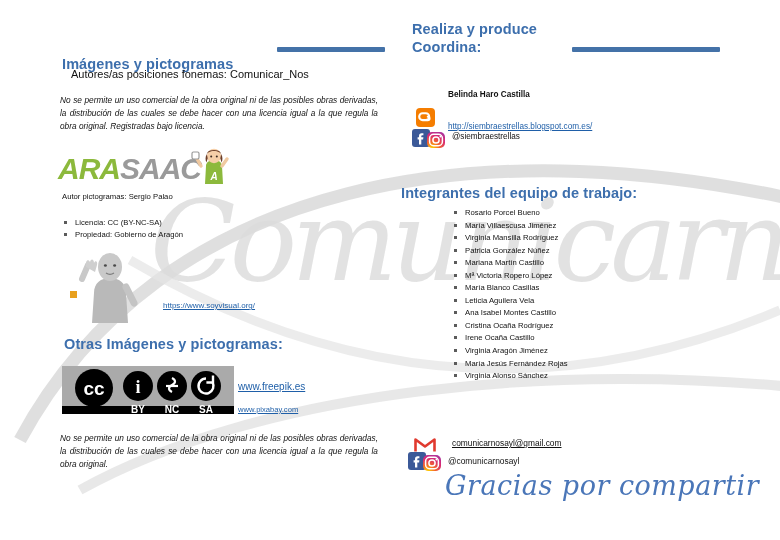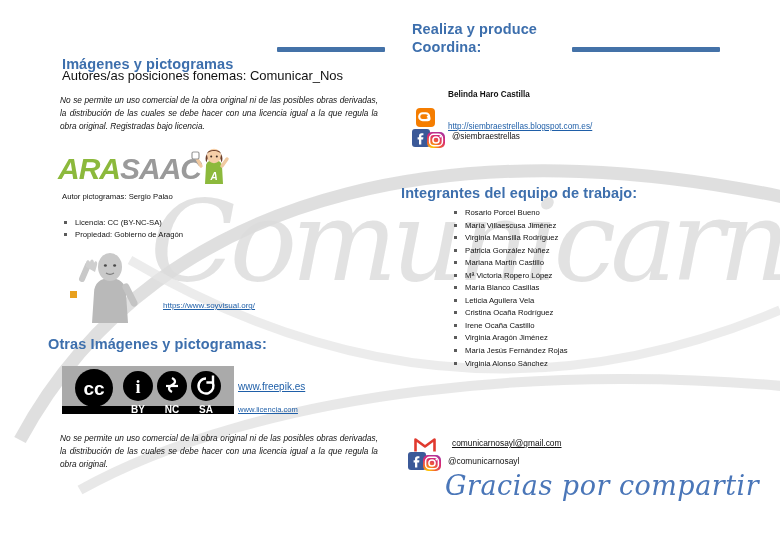--- a/index.html
+++ b/index.html
@@ -19,21 +19,21 @@
   }
   .wm-swoosh{
     left:-40px;top:60px;width:900px;height:440px;
   }
 
   
   .h-blue{
     color:#3d6fad;font-size:14.5px;font-weight:bold;letter-spacing:.1px;
   }
   .rule{background:#4472a8;height:5px;border-radius:1px;}
-  .small{font-size:13px;color:#111;}
+  .small{font-size:11px;color:#111;margin-left:9px;}
   .italic-body{
     font-style:italic;font-size:8.3px;line-height:13.2px;color:#111;
     text-align:justify;
   }
   .lnk{color:#1f5fa8;text-decoration:underline;}
 
   
   ul.sq{list-style:none;margin:0;padding:0;}
   ul.sq li{
     position:relative;padding-left:13px;font-size:7.7px;line-height:11.6px;color:#111;
@@ -55,21 +55,21 @@
   }
   #arasaac-word .g{color:#8cb93c;}
   #arasaac-word .s{color:#9a9a9a;}
 
   #arasaac-credits{position:absolute;left:62px;top:192px;width:240px;}
   #arasaac-credits .lead{font-size:7.7px;color:#111;margin-bottom:16px;}
 
   #soyvisual-fig{position:absolute;left:64px;top:243px;width:96px;height:80px;}
   #soyvisual-link{position:absolute;left:163px;top:301px;font-size:8px;}
 
-  #title-otras{position:absolute;left:48px;top:336px;text-align:right;}
+  #title-otras{position:absolute;left:64px;top:336px;text-align:right;}
   #cc-badge{position:absolute;left:62px;top:366px;width:172px;height:48px;}
   #freepik{position:absolute;left:238px;top:381px;font-size:10px;}
   #pixabay{position:absolute;left:238px;top:405px;font-size:7.6px;}
   #license-left2{position:absolute;left:60px;top:432px;width:318px;}
 
   
   #title-right{position:absolute;left:412px;top:20px;width:180px;line-height:18px;}
   #rule-right{position:absolute;left:572px;top:47px;width:148px;}
 
   #belinda{position:absolute;left:448px;top:90px;font-size:8.2px;font-weight:bold;color:#111;}
@@ -173,21 +173,21 @@
     <g stroke="#ffffff" stroke-width="2.4" fill="none">
       <path d="M144,12.5 a7.5,7.5 0 1,0 6.4,3.6"></path>
       <path d="M151,9.5 l0,7 l-6.6,0"></path>
     </g>
     <text x="76" y="47" font-size="10" font-weight="bold" font-family="Liberation Sans, sans-serif" fill="#ffffff" text-anchor="middle">BY</text>
     <text x="110" y="47" font-size="10" font-weight="bold" font-family="Liberation Sans, sans-serif" fill="#ffffff" text-anchor="middle">NC</text>
     <text x="144" y="47" font-size="10" font-weight="bold" font-family="Liberation Sans, sans-serif" fill="#ffffff" text-anchor="middle">SA</text>
   </svg>
 
   <a href="#" id="freepik" class="lnk">www.freepik.es</a>
-  <a href="#" id="pixabay" class="lnk">www.licencia.com</a>
+  <a href="#" id="pixabay" class="lnk">www.pixabay.com</a>
 
   <div id="license-left2" class="italic-body">No se permite un uso comercial de la obra original ni de las posibles obras derivadas, la distribución de las cuales se debe hacer con una licencia igual a la que regula la obra original.</div>
 
   <div id="title-right" class="h-blue">
     <div>Realiza y produce</div>
     <div>Coordina:</div>
   </div>
   <div id="rule-right" class="rule"></div>
 
   <div id="belinda">Belinda Haro Castilla</div>
@@ -220,20 +220,21 @@
 
   <ul id="team-list" class="sq">
     <li>Rosario Porcel Bueno</li>
     <li>María Villaescusa Jiménez</li>
     <li>Virginia Mansilla Rodríguez</li>
     <li>Patricia González Núñez</li>
     <li>Mariana Martín Castillo</li>
     <li>Mª Victoria Ropero López</li>
     <li>María Blanco Casillas</li>
     <li>Leticia Aguilera Vela</li>
+    <li>Ana Isabel Montes Castillo</li>
     <li>Cristina Ocaña Rodríguez</li>
     <li>Irene Ocaña Castillo</li>
     <li>Virginia Aragón Jiménez</li>
     <li>María Jesús Fernández Rojas</li>
     <li>Virginia Alonso Sánchez</li>
   </ul>
 
   <svg id="gmail-icon" width="22" height="17" viewBox="0 0 22 17">
     <path d="M1.5,15.5 v-12 l9.5,7 l9.5,-7 v12" fill="none" stroke="#e03a2f" stroke-width="2.6" stroke-linejoin="round"></path>
   </svg>

